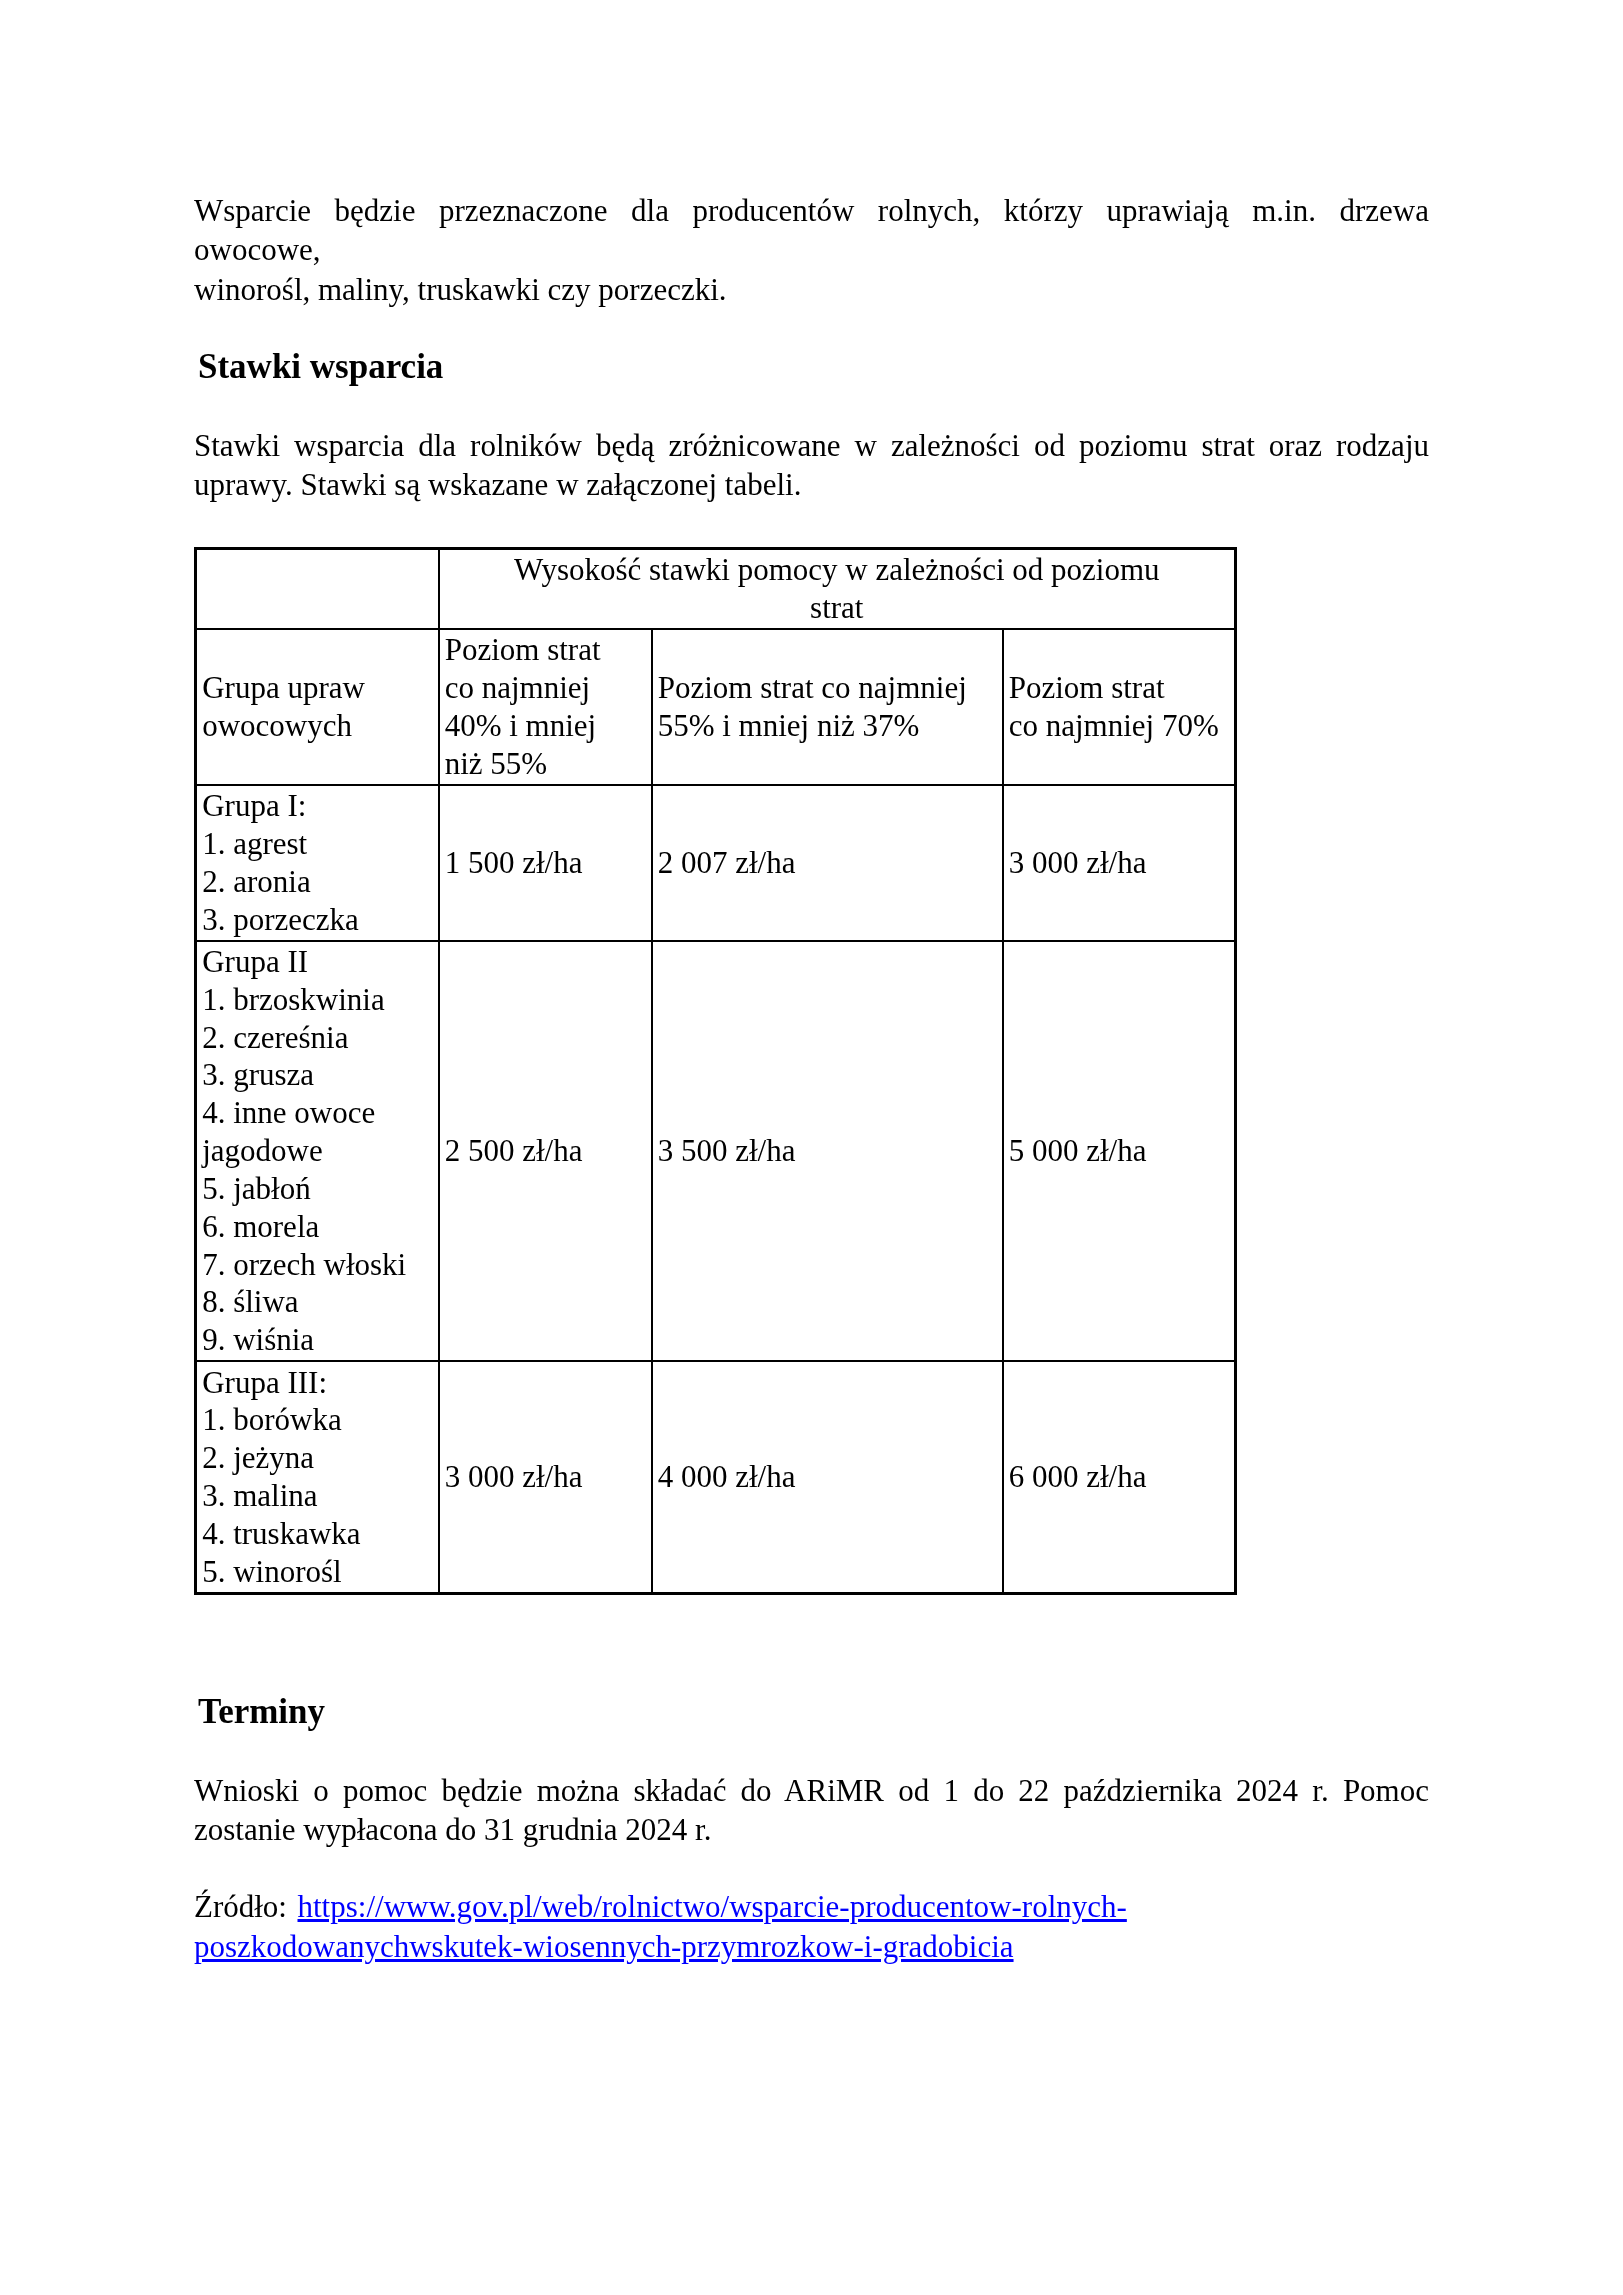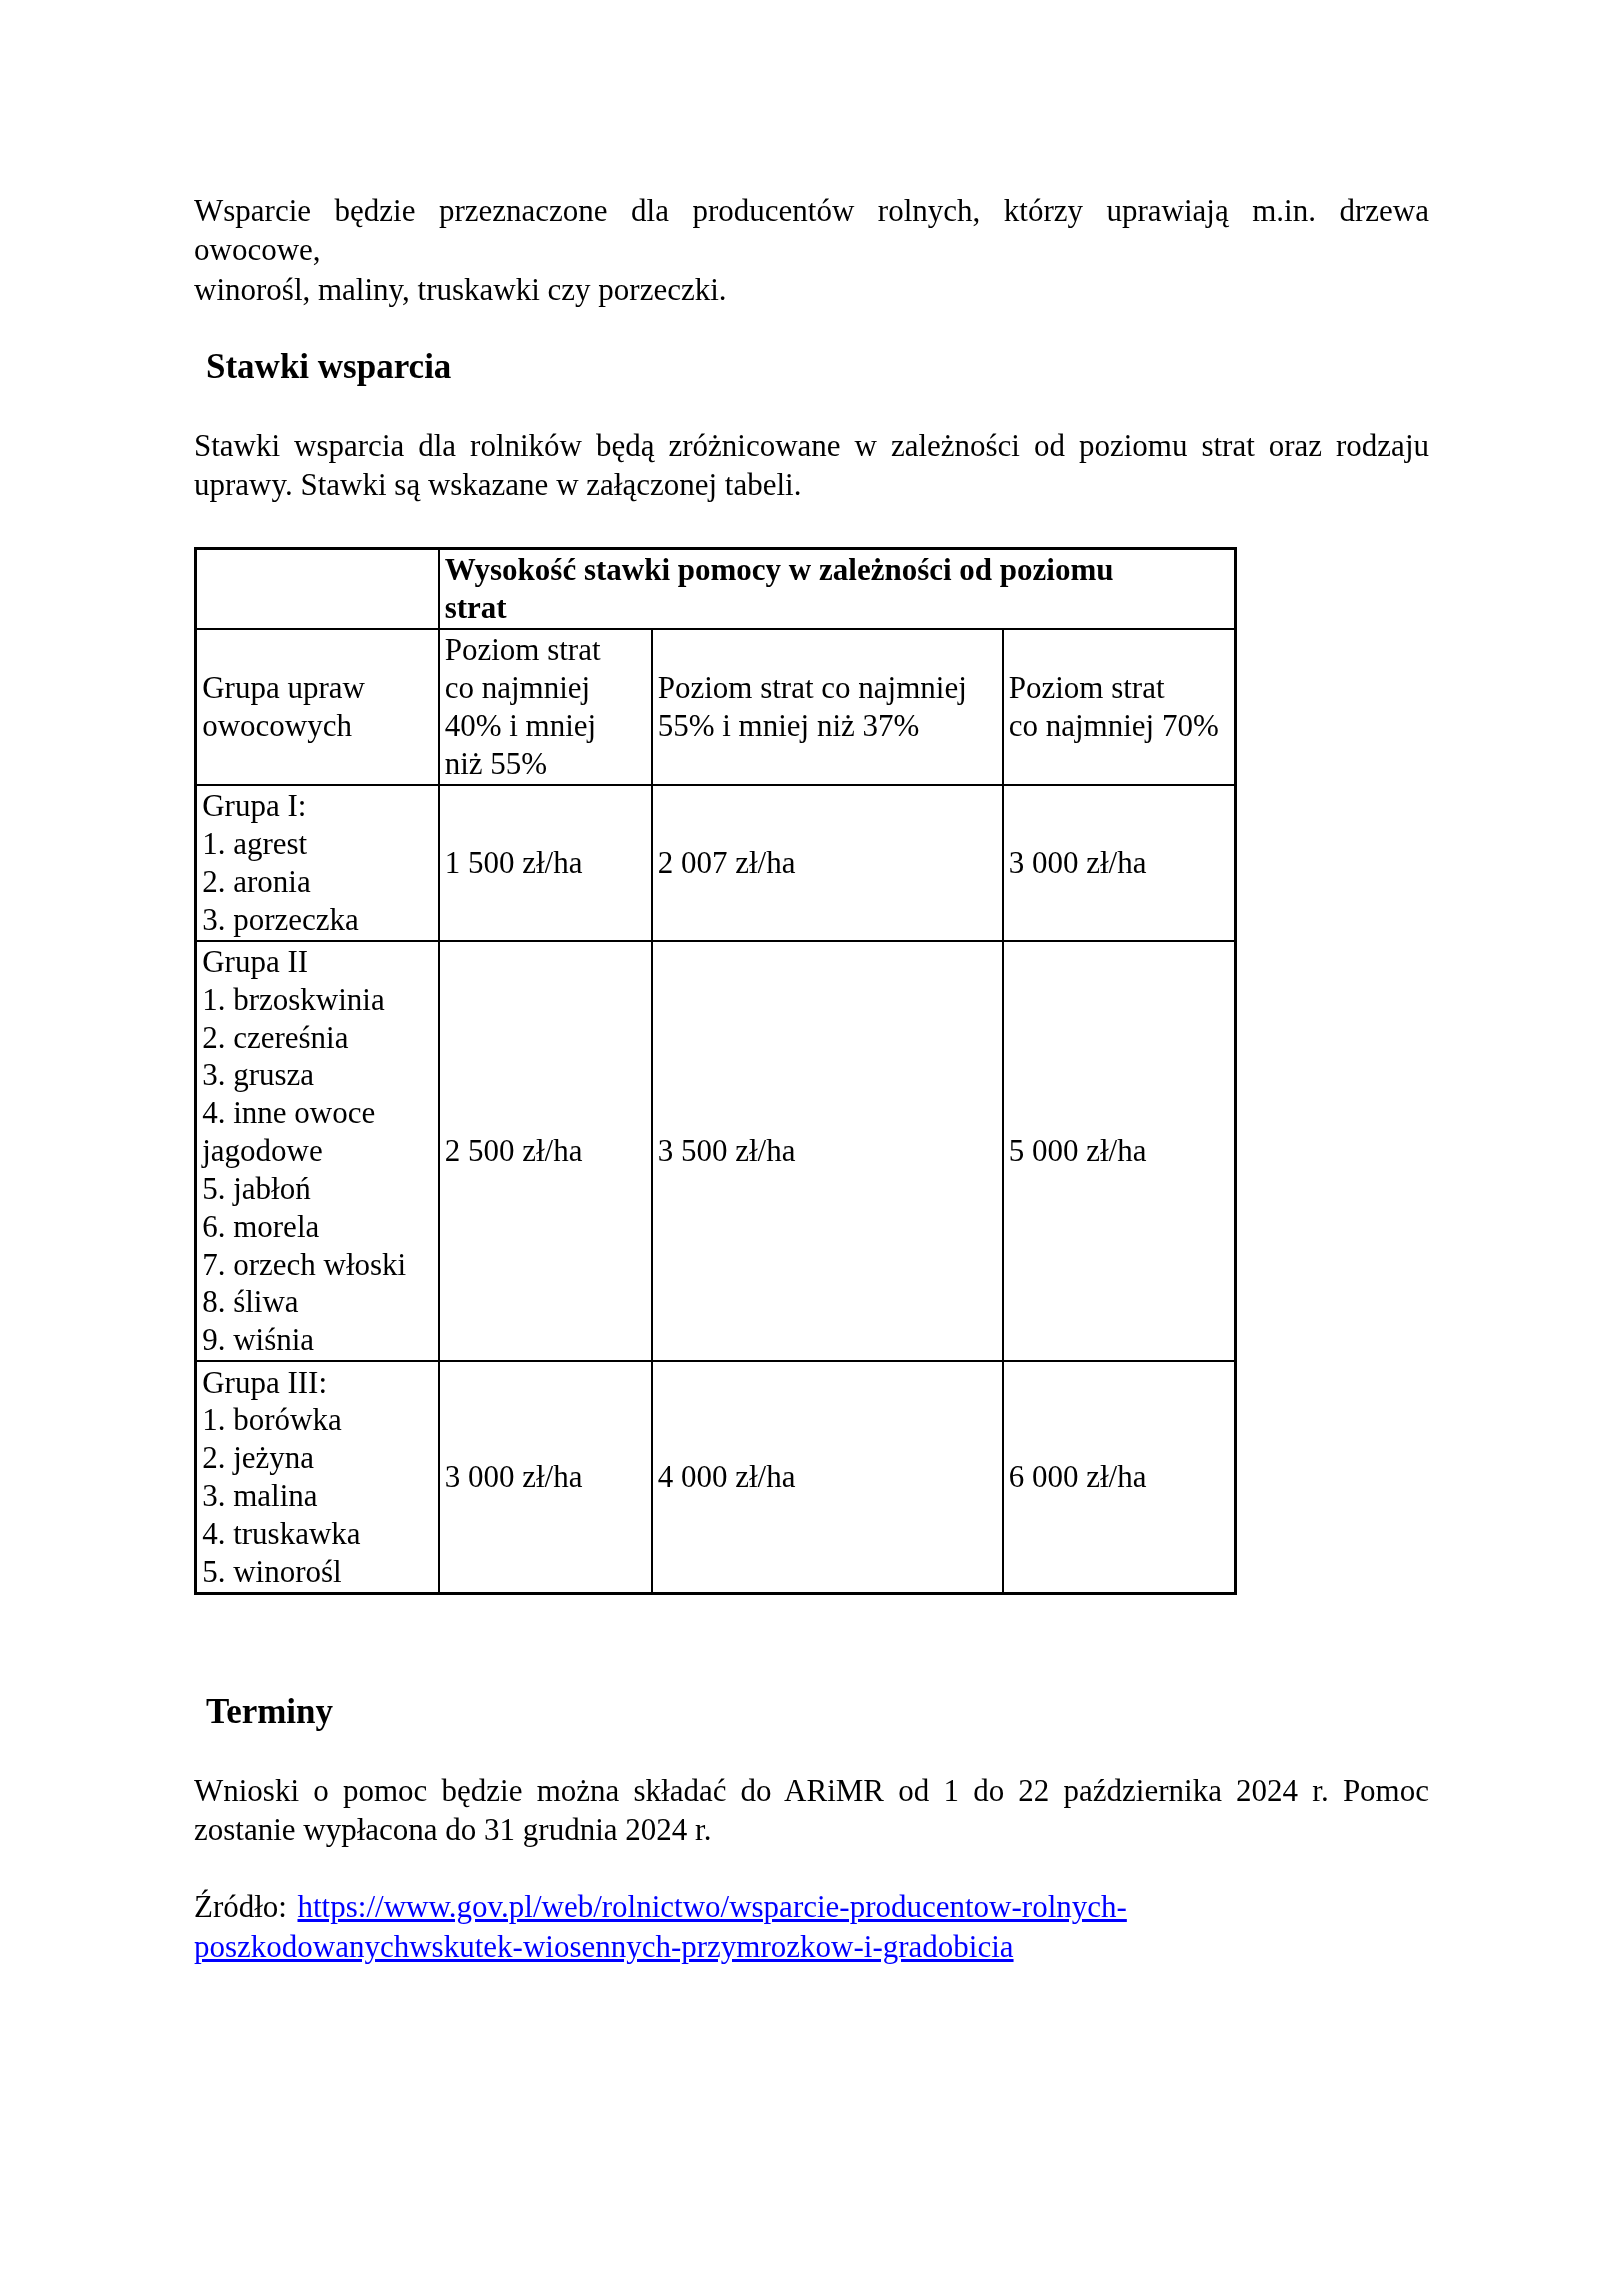--- a/index.html
+++ b/index.html
@@ -24,21 +24,21 @@
   }
   .line { display: block; }
   .justify-full {
     text-align: justify;
     text-align-last: justify;
   }
   .heading {
     font-size: 35px;
     font-weight: 700;
     line-height: 1.2;
-    margin: 12px;
+    margin: 4px;
   }
   .heading-stawki { margin-top: 37px; }
   .heading-terminy { margin-top: 96px; }
   .para { margin-top: 38px; }
 
   table.rates {
     border-collapse: collapse;
     table-layout: fixed;
     width: 1040px;
     margin-top: 42px;
@@ -47,21 +47,22 @@
   }
   table.rates td {
     border: 2.6px solid #000000;
     padding: 1.3px 5.2px;
     vertical-align: middle;
     overflow: hidden;
   }
   td.col-header, td.group-cell { padding: 1.3px 3.9px; }
   .multiline { white-space: pre-line; }
   td.merged-header {
-    font-weight: 700;
+    text-align: center;
+    font-weight: 400;
     padding: 2.6px 6.5px;
   }
   col.c1 { width: 243px; }
   col.c2 { width: 213px; }
   col.c3 { width: 351px; }
   col.c4 { width: 233px; }
 
   .source-para { margin-top: 38px; }
   .source-label { margin-right: 10.5px; }
   a.source-link {

